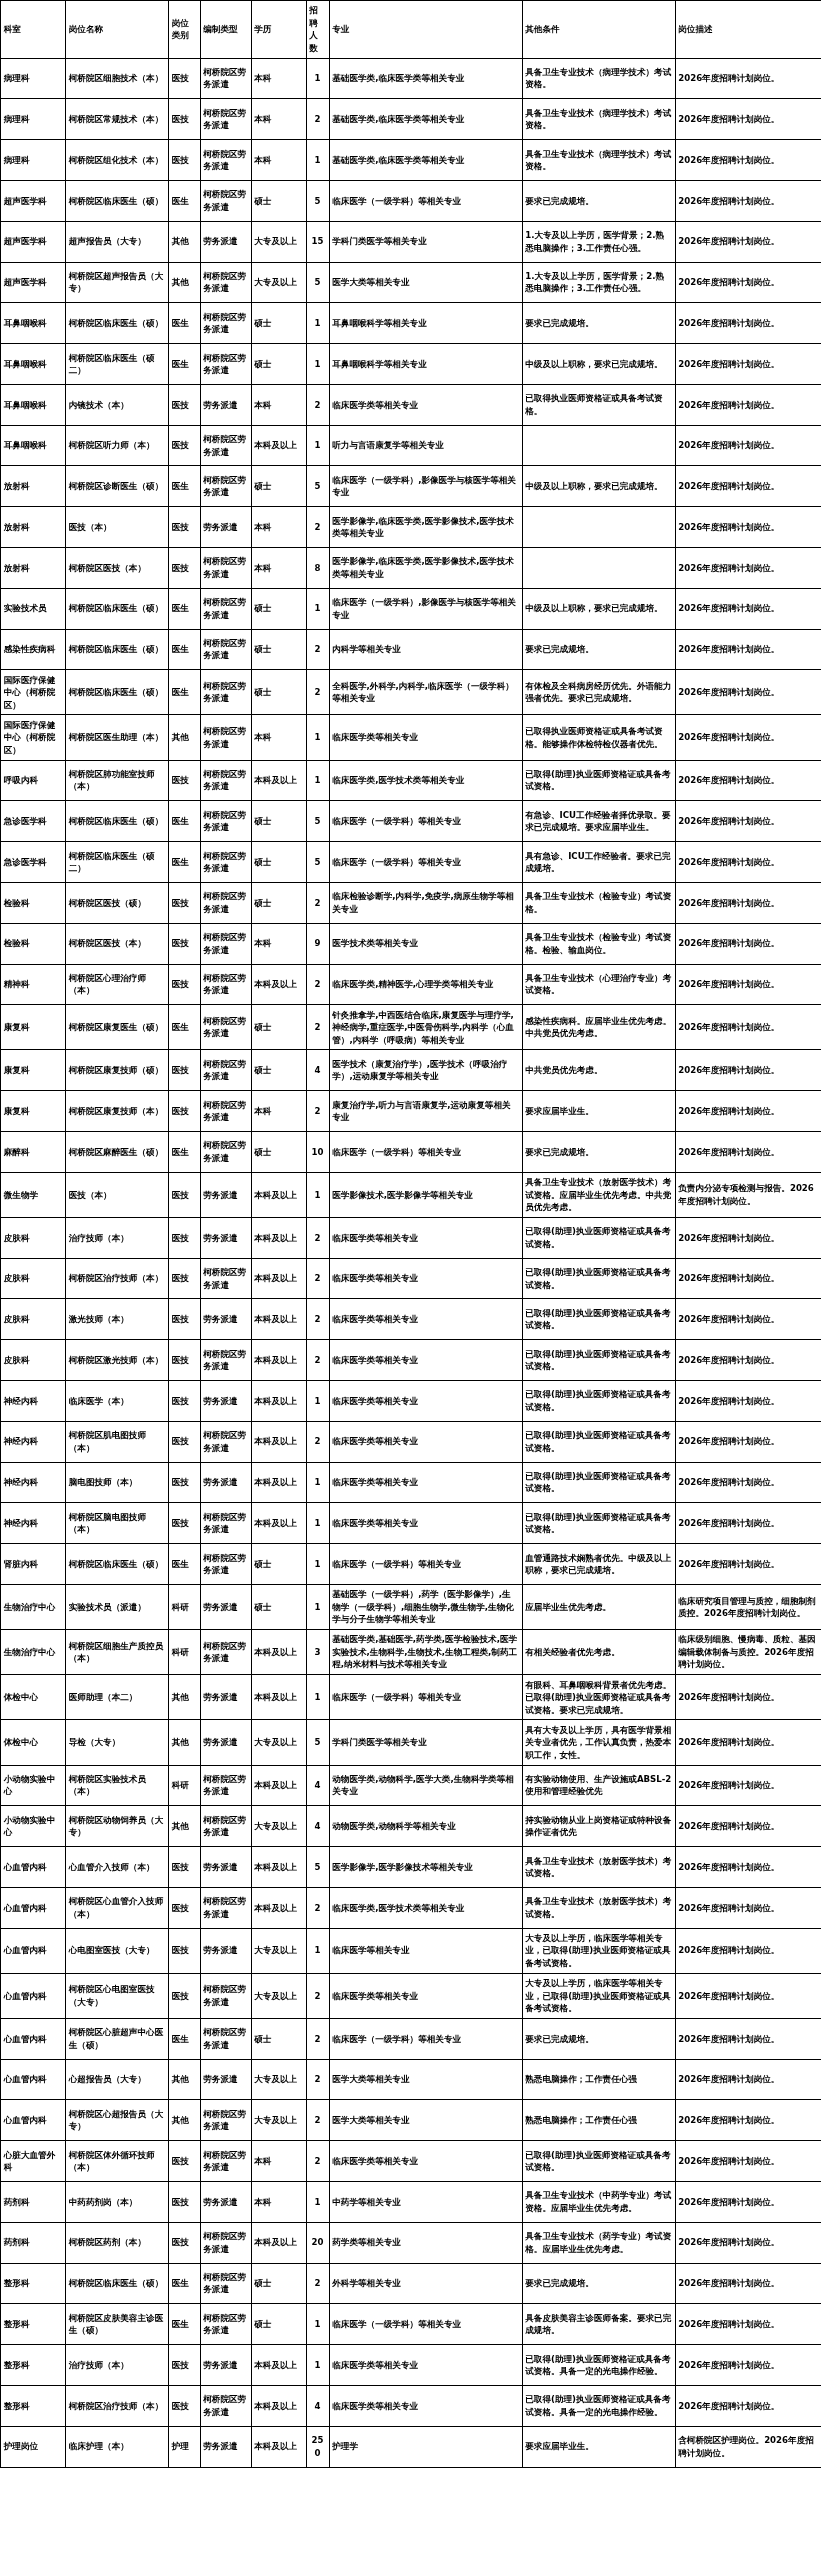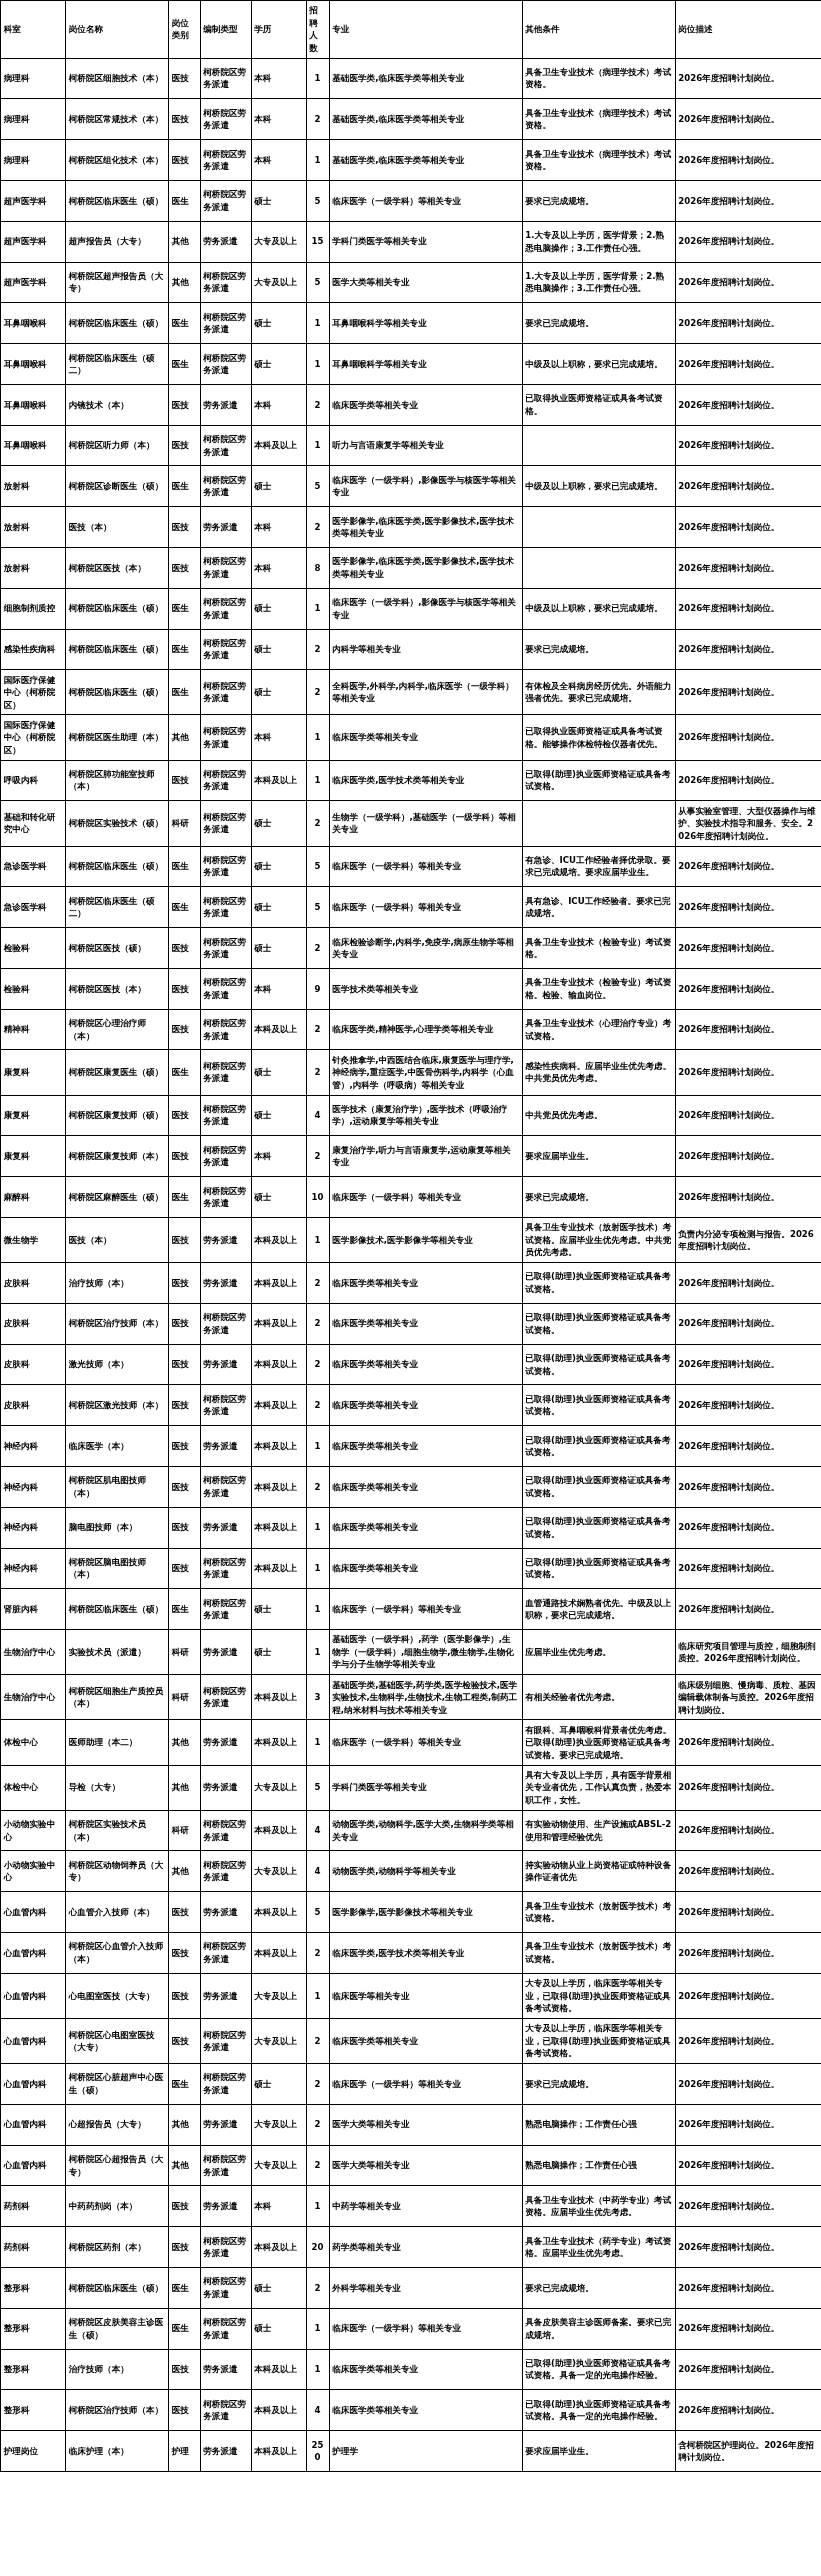--- a/index.html
+++ b/index.html
@@ -209,21 +209,21 @@
         <td class="col-position">柯桥院区医技（本）</td>
         <td class="col-category">医技</td>
         <td class="col-type">柯桥院区劳务派遣</td>
         <td class="col-edu">本科</td>
         <td class="col-count">8</td>
         <td class="col-major">医学影像学,临床医学类,医学影像技术,医学技术类等相关专业</td>
         <td class="col-conditions"></td>
         <td class="col-desc">2026年度招聘计划岗位。</td>
       </tr>
       <tr>
-        <td class="col-dept">细胞制剂质控</td>
+        <td class="col-dept">实验技术员</td>
         <td class="col-position">柯桥院区临床医生（硕）</td>
         <td class="col-category">医生</td>
         <td class="col-type">柯桥院区劳务派遣</td>
         <td class="col-edu">硕士</td>
         <td class="col-count">1</td>
         <td class="col-major">临床医学（一级学科）,影像医学与核医学等相关专业</td>
         <td class="col-conditions">中级及以上职称，要求已完成规培。</td>
         <td class="col-desc">2026年度招聘计划岗位。</td>
       </tr>
       <tr>
@@ -262,31 +262,20 @@
       <tr>
         <td class="col-dept">呼吸内科</td>
         <td class="col-position">柯桥院区肺功能室技师（本）</td>
         <td class="col-category">医技</td>
         <td class="col-type">柯桥院区劳务派遣</td>
         <td class="col-edu">本科及以上</td>
         <td class="col-count">1</td>
         <td class="col-major">临床医学类,医学技术类等相关专业</td>
         <td class="col-conditions">已取得(助理)执业医师资格证或具备考试资格。</td>
         <td class="col-desc">2026年度招聘计划岗位。</td>
-      </tr>
-      <tr>
-        <td class="col-dept">基础和转化研究中心</td>
-        <td class="col-position">柯桥院区实验技术（硕）</td>
-        <td class="col-category">科研</td>
-        <td class="col-type">柯桥院区劳务派遣</td>
-        <td class="col-edu">硕士</td>
-        <td class="col-count">2</td>
-        <td class="col-major">生物学（一级学科）,基础医学（一级学科）等相关专业</td>
-        <td class="col-conditions"></td>
-        <td class="col-desc">从事实验室管理、大型仪器操作与维护、实验技术指导和服务、安全。2026年度招聘计划岗位。</td>
       </tr>
       <tr>
         <td class="col-dept">急诊医学科</td>
         <td class="col-position">柯桥院区临床医生（硕）</td>
         <td class="col-category">医生</td>
         <td class="col-type">柯桥院区劳务派遣</td>
         <td class="col-edu">硕士</td>
         <td class="col-count">5</td>
         <td class="col-major">临床医学（一级学科）等相关专业</td>
         <td class="col-conditions">有急诊、ICU工作经验者择优录取。要求已完成规培。要求应届毕业生。</td>
@@ -624,20 +613,31 @@
       </tr>
       <tr>
         <td class="col-dept">心血管内科</td>
         <td class="col-position">柯桥院区心超报告员（大专）</td>
         <td class="col-category">其他</td>
         <td class="col-type">柯桥院区劳务派遣</td>
         <td class="col-edu">大专及以上</td>
         <td class="col-count">2</td>
         <td class="col-major">医学大类等相关专业</td>
         <td class="col-conditions">熟悉电脑操作；工作责任心强</td>
+        <td class="col-desc">2026年度招聘计划岗位。</td>
+      </tr>
+      <tr>
+        <td class="col-dept">心脏大血管外科</td>
+        <td class="col-position">柯桥院区体外循环技师（本）</td>
+        <td class="col-category">医技</td>
+        <td class="col-type">柯桥院区劳务派遣</td>
+        <td class="col-edu">本科</td>
+        <td class="col-count">2</td>
+        <td class="col-major">临床医学类等相关专业</td>
+        <td class="col-conditions">已取得(助理)执业医师资格证或具备考试资格。</td>
         <td class="col-desc">2026年度招聘计划岗位。</td>
       </tr>
       <tr>
         <td class="col-dept">药剂科</td>
         <td class="col-position">中药药剂岗（本）</td>
         <td class="col-category">医技</td>
         <td class="col-type">劳务派遣</td>
         <td class="col-edu">本科</td>
         <td class="col-count">1</td>
         <td class="col-major">中药学等相关专业</td>

